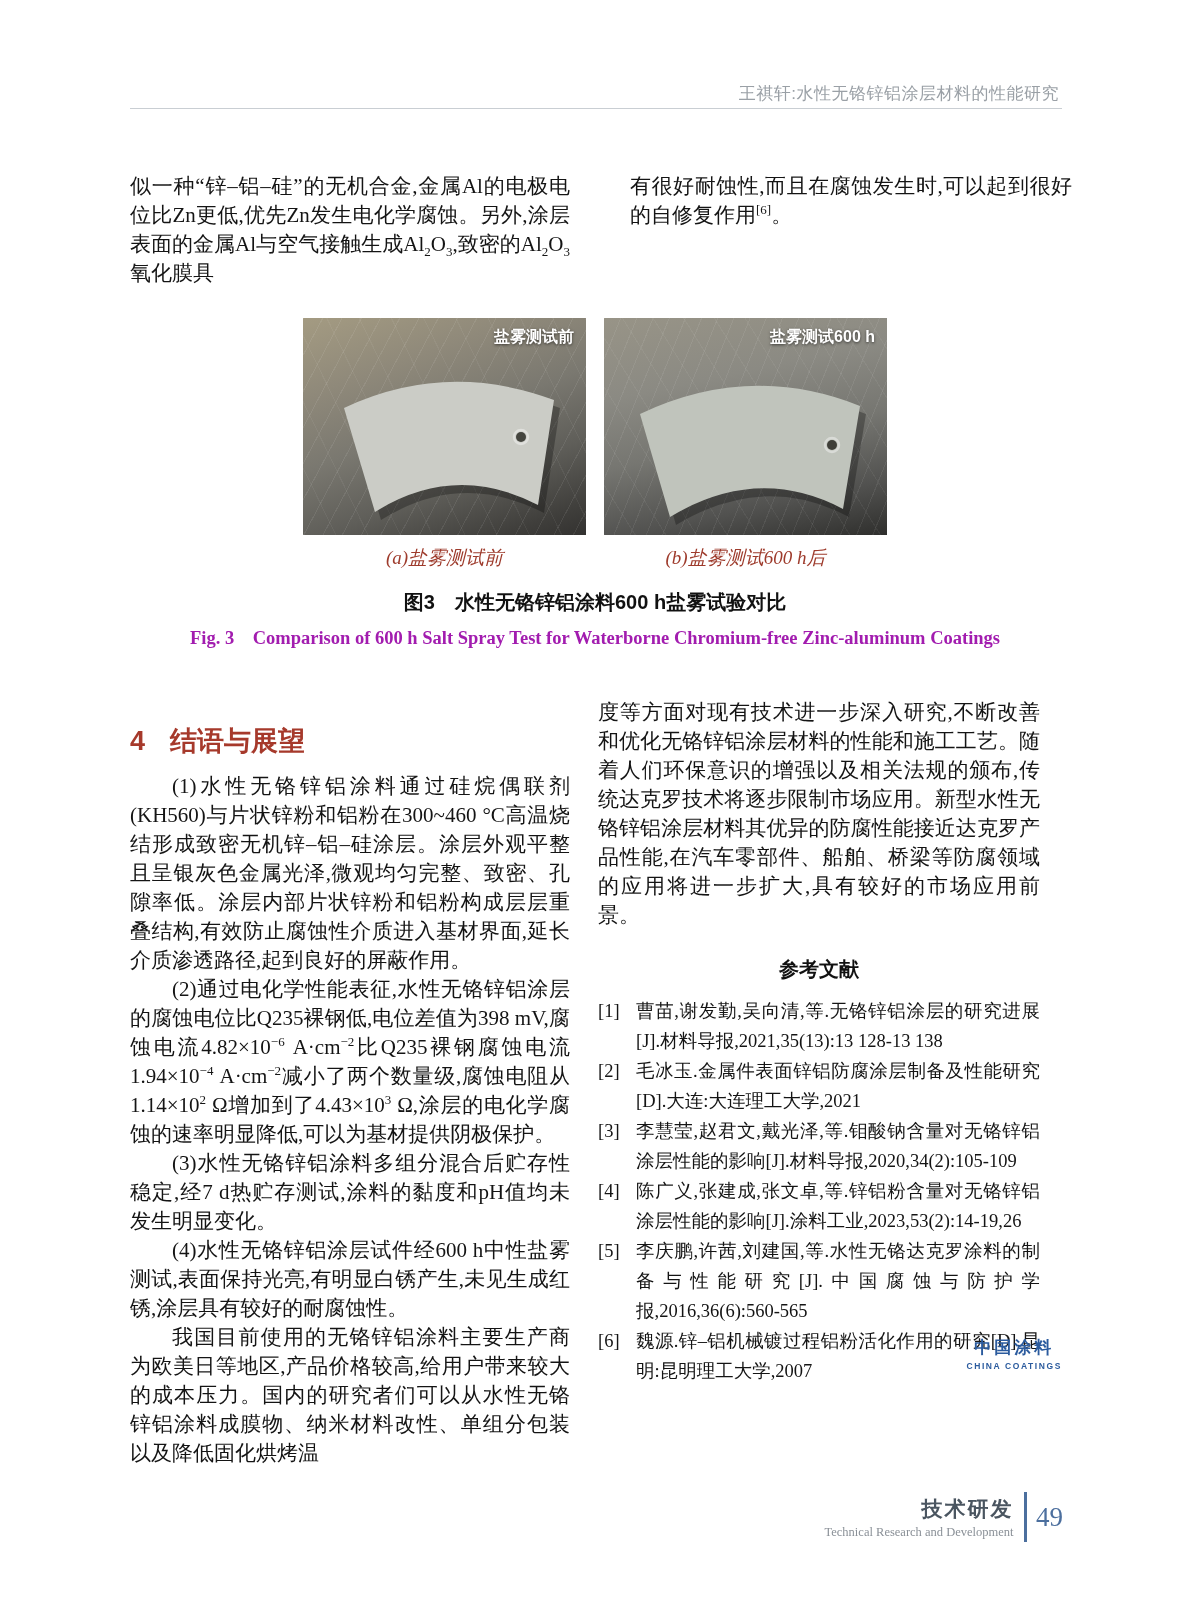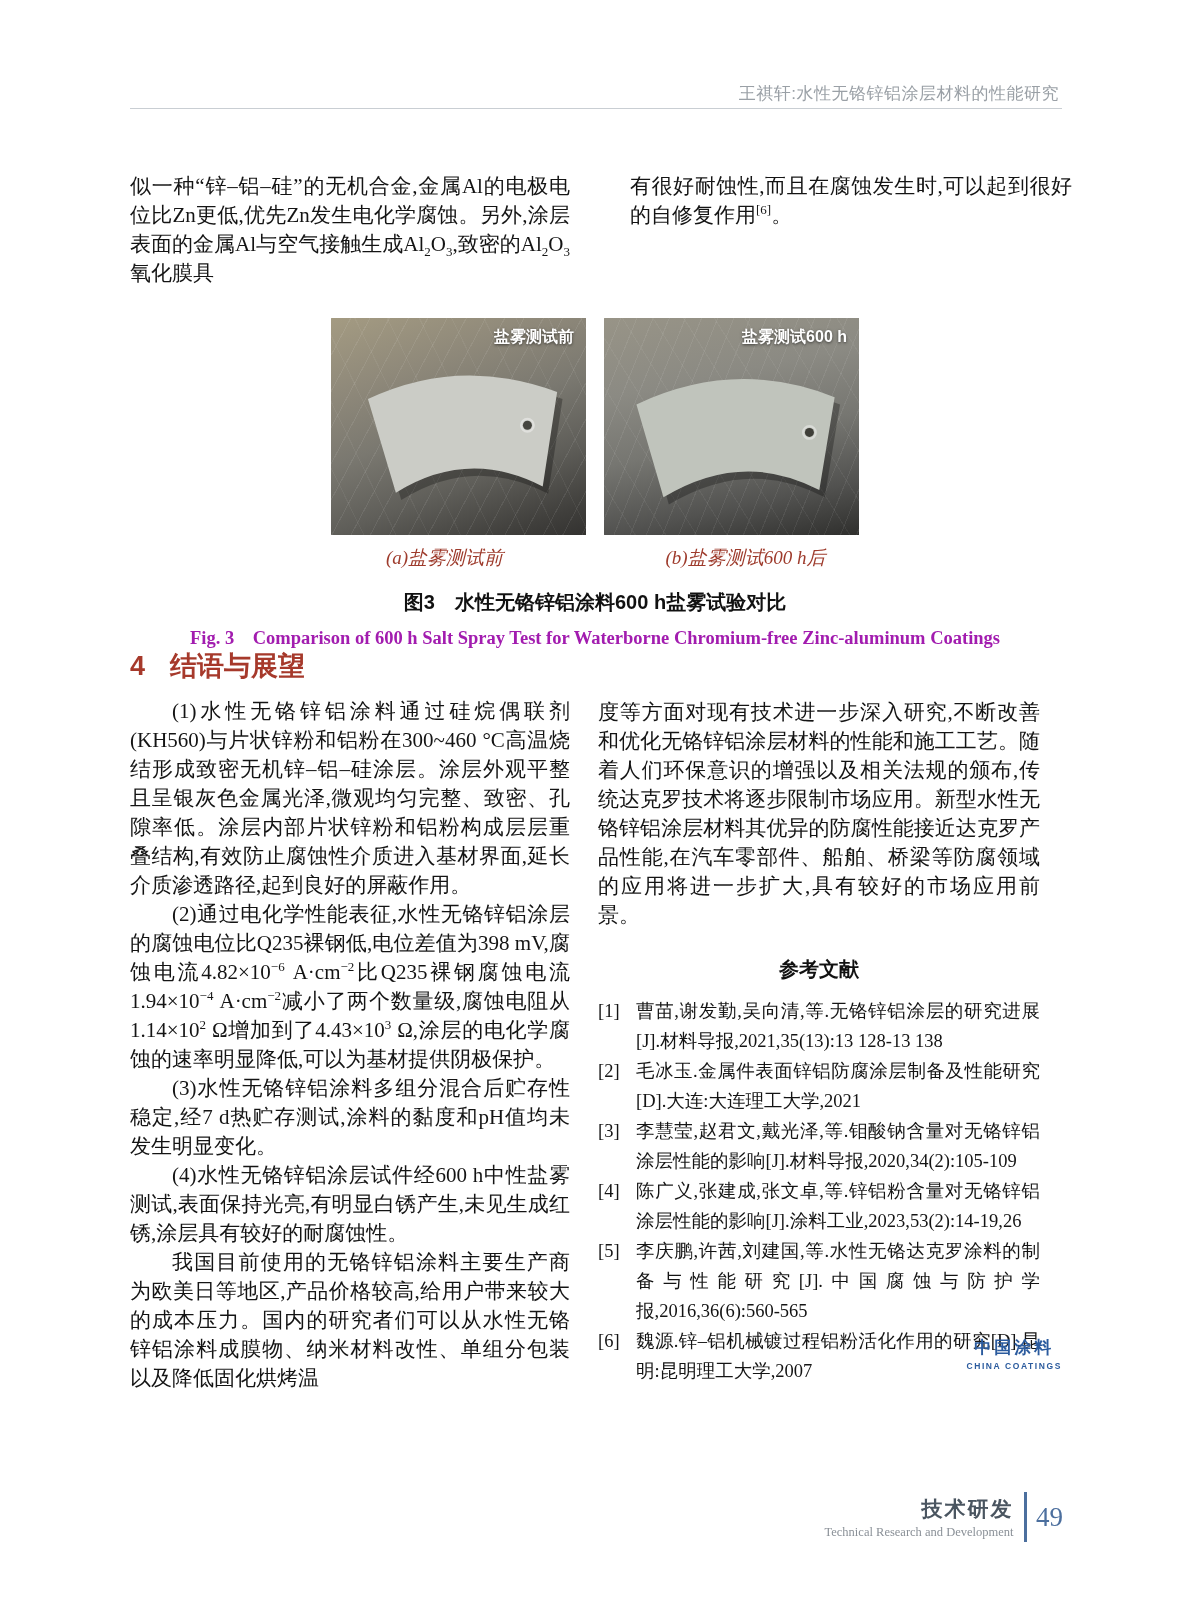--- a/index.html
+++ b/index.html
@@ -22,39 +22,39 @@
   
   .intro-left{position:absolute;top:172px;left:130px;width:440px;}
   .intro-right{position:absolute;top:172px;left:630px;width:442px;}
   .para{margin:0;font-size:21px;line-height:29px;text-align:justify;color:var(--ink);}
   .indent{text-indent:2em;}
   sup,sub{font-size:.62em;line-height:0;}
 
   
   .figure{position:absolute;top:318px;left:130px;width:930px;text-align:center;}
   .photos{display:flex;justify-content:center;gap:18px;}
-  .photo{position:relative;width:255px;height:217px;overflow:hidden;text-align:right;}
+  .photo{position:relative;width:283px;height:217px;overflow:hidden;text-align:right;}
   .photo-a{background:
       repeating-linear-gradient(118deg,rgba(255,255,255,.08) 0 1px,transparent 1px 17px),
       repeating-linear-gradient(64deg,rgba(255,255,255,.05) 0 1px,transparent 1px 29px),
       linear-gradient(160deg,#a49b82 0%,#8f897a 25%,#7a7870 48%,#5f5e59 70%,#403f3c 90%,#333230 100%);}
   .photo-b{background:
       repeating-linear-gradient(112deg,rgba(255,255,255,.07) 0 1px,transparent 1px 15px),
       repeating-linear-gradient(58deg,rgba(255,255,255,.05) 0 1px,transparent 1px 26px),
       linear-gradient(168deg,#989487 0%,#8b8a83 30%,#767671 55%,#525250 80%,#2f2f2d 100%);}
   .photo svg{position:absolute;inset:0;}
   .photo-label{position:absolute;top:9px;right:12px;font-family:"Liberation Sans",sans-serif;
       font-weight:bold;font-size:16px;color:#fff;text-shadow:0 1px 3px rgba(0,0,0,.6);}
   .subcaps{display:flex;justify-content:center;gap:18px;margin-top:10px;}
   .subcap{width:283px;font-style:italic;font-size:19px;color:var(--caption-red);font-family:"Liberation Serif",serif;}
   .cap-zh{margin-top:18px;font-family:"Liberation Sans",sans-serif;font-weight:bold;font-size:20px;color:#111;}
   .cap-en{margin-top:9px;font-family:"Liberation Serif",serif;font-weight:bold;font-size:18.5px;color:#a21caf;}
 
   
-  .col-left{position:absolute;top:648px;left:130px;width:440px;}
+  .col-left{position:absolute;top:723px;left:130px;width:440px;}
   .col-right{position:absolute;top:698px;left:598px;width:442px;}
   .sec-head{margin:0 0 13px 0;font-family:"Liberation Sans",sans-serif;font-weight:bold;
       font-size:27px;color:var(--accent-red);}
   .sec-num{margin-right:25px;}
 
   
   .refs-head{text-align:center;font-family:"Liberation Sans",sans-serif;font-weight:bold;
       font-size:20px;color:#111;margin:26px 0 13px 0;}
   .ref{position:relative;padding-left:38px;font-size:18.5px;line-height:30px;text-align:justify;color:var(--ink);}
   .ref-num{position:absolute;left:0;top:0;}

